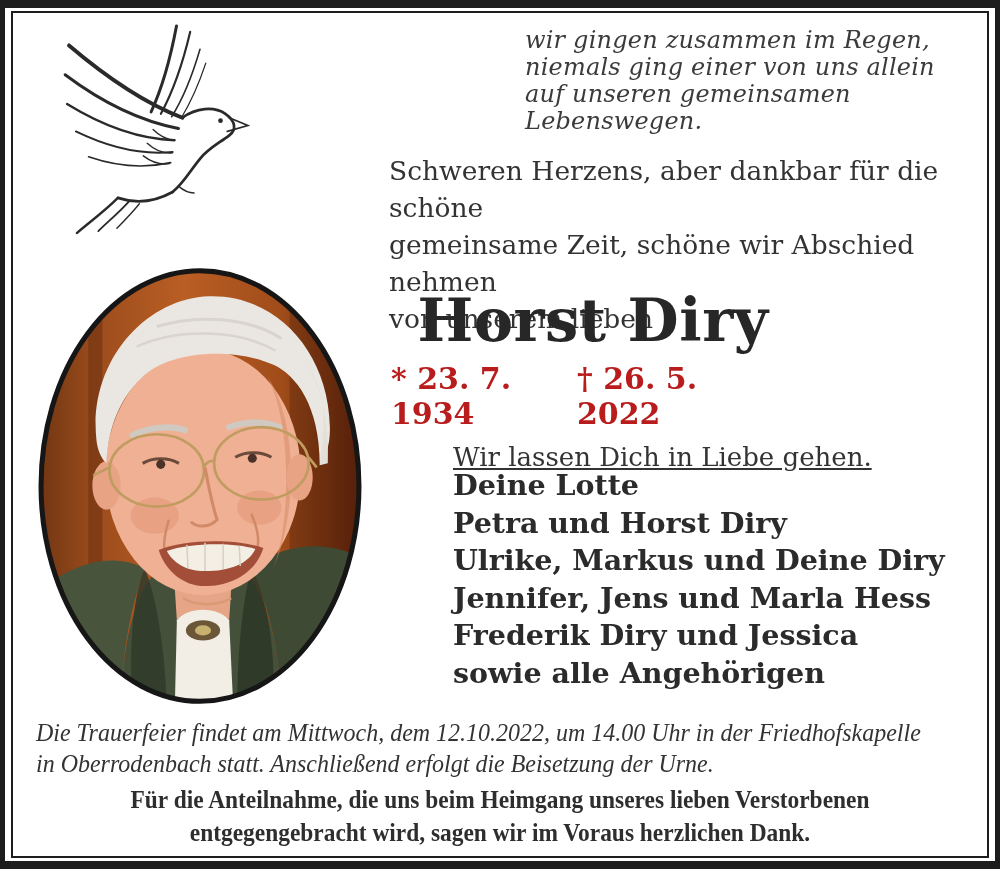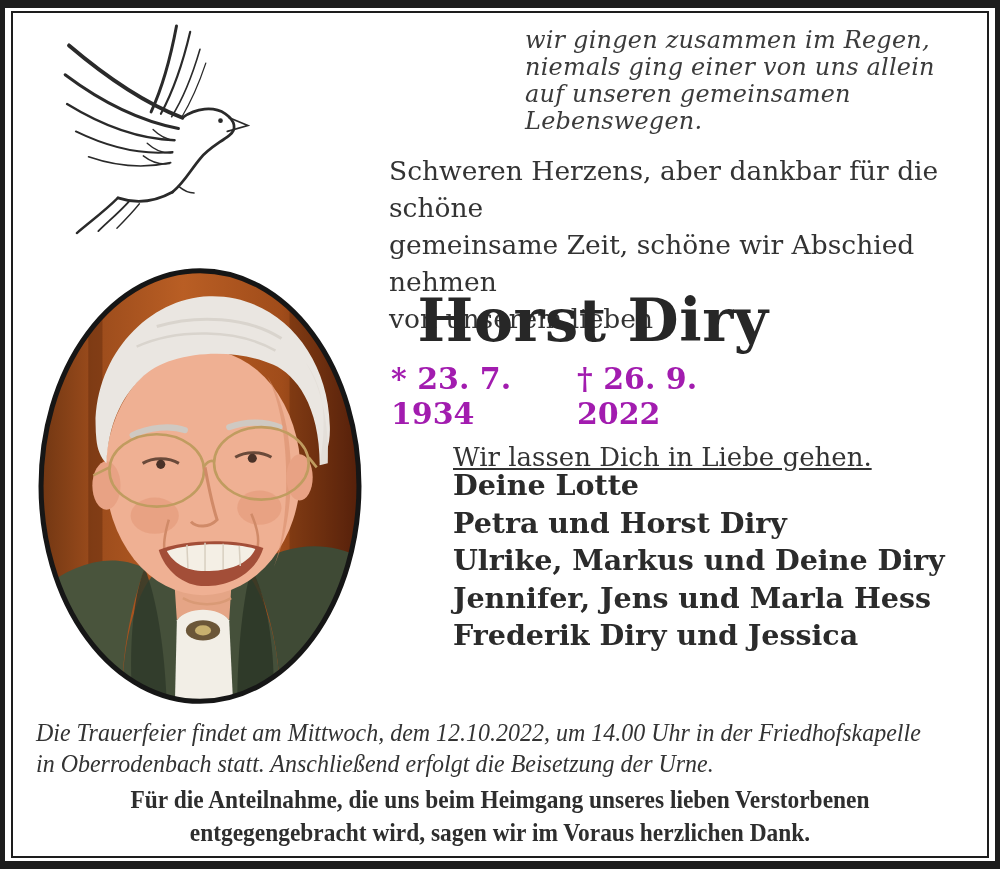--- a/index.html
+++ b/index.html
@@ -37,21 +37,21 @@
 
   .name {
     position: absolute; left: 390px; top: 270px; width: 374px; margin: 16px;
     text-align: center; font-size: 59px; font-weight: bold;
     color: #272727; letter-spacing: 0.5px;
   }
 
   .dates {
     position: absolute; left: 391px; top: 361px; width: 372px;
     display: flex; justify-content: space-between;
-    font-weight: bold; font-size: 30px; color: #a21caf;
+    font-weight: bold; font-size: 30px; color: #b91c1c;
   }
 
   .portrait { position: absolute; left: 36px; top: 266px; width: 328px; height: 440px; }
 
   .farewell { position: absolute; left: 453px; top: 442px; font-size: 26px; color: #333; text-decoration: underline; }
 
   .mourners {
     position: absolute; left: 453px; top: 467px;
     font-size: 28.5px; font-weight: bold; line-height: 37.6px; color: #2b2b2b;
   }
@@ -109,21 +109,21 @@
   <div class="intro">
     <div>Schweren Herzens, aber dankbar für die schöne</div>
     <div>gemeinsame Zeit, schöne wir Abschied nehmen</div>
     <div>von unserem lieben</div>
   </div>
 
   <h1 class="name">Horst Diry</h1>
 
   <div class="dates">
     <span>* 23. 7. 1934</span>
-    <span>† 26. 9. 2022</span>
+    <span>† 26. 5. 2022</span>
   </div>
 
   <svg class="portrait" viewBox="0 0 326 437" aria-hidden="true">
     <defs>
       <clipPath id="ovalClip">
           <ellipse cx="163" cy="218.5" rx="158" ry="214"></ellipse>
         </clipPath>
       <linearGradient id="bgGrad" x1="0" y1="0" x2="1" y2="0">
         <stop offset="0" stop-color="#6e3512"></stop>
         <stop offset="0.18" stop-color="#9c4c1c"></stop>
@@ -200,20 +200,21 @@
   </svg>
 
   <div class="farewell">Wir lassen Dich in Liebe gehen.</div>
 
   <div class="mourners">
     <div>Deine Lotte</div>
     <div>Petra und Horst Diry</div>
     <div>Ulrike, Markus und Deine Diry</div>
     <div>Jennifer, Jens und Marla Hess</div>
     <div>Frederik Diry und Jessica</div>
+    <div>sowie alle Angehörigen</div>
   </div>
 
   <div class="funeral">
     <div>Die Trauerfeier findet am Mittwoch, dem 12.10.2022, um 14.00 Uhr in der Friedhofskapelle</div>
     <div>in Oberrodenbach statt. Anschließend erfolgt die Beisetzung der Urne.</div>
   </div>
 
   <div class="thanks">
     <div>Für die Anteilnahme, die uns beim Heimgang unseres lieben Verstorbenen</div>
     <div>entgegengebracht wird, sagen wir im Voraus herzlichen Dank.</div>

